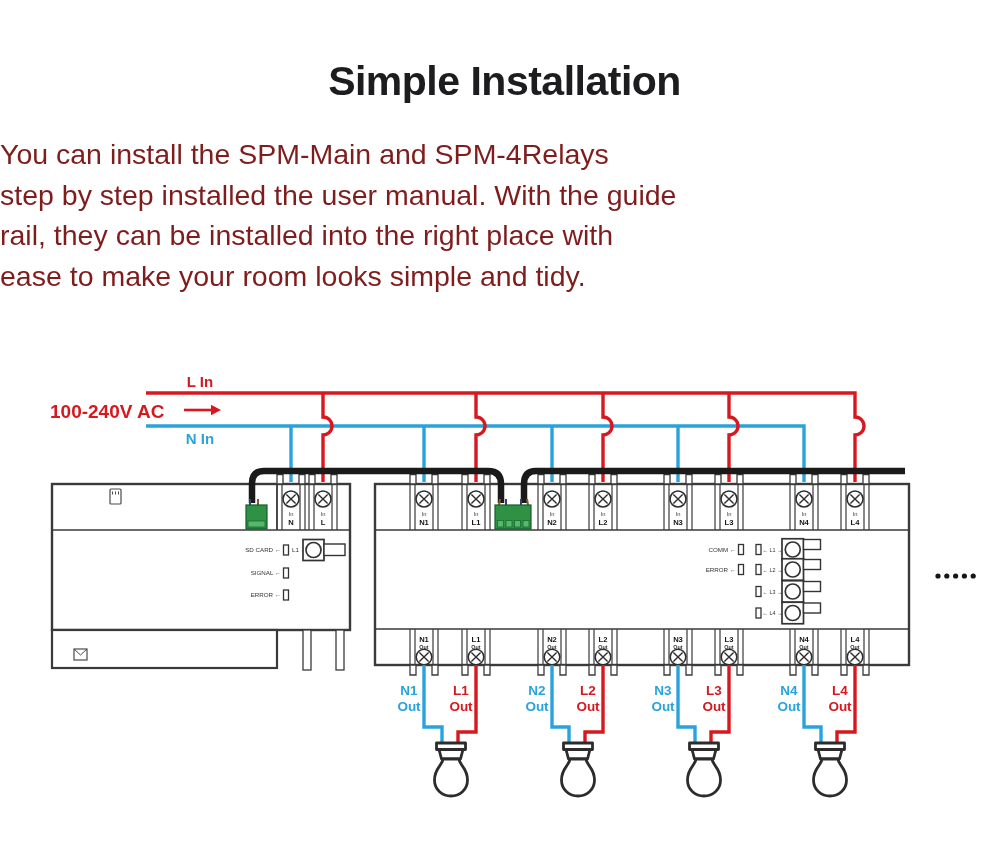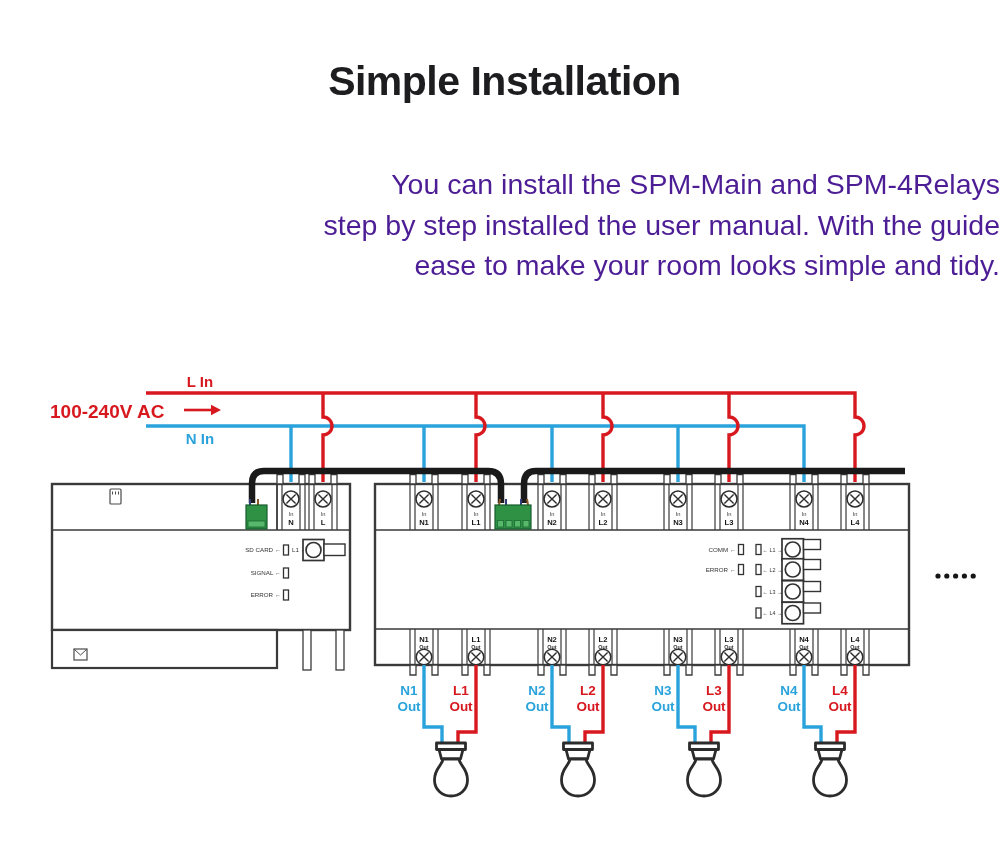--- a/index.html
+++ b/index.html
@@ -1,20 +1,20 @@
 <!DOCTYPE html>
 <html><head>
 <meta charset="utf-8">
 <style>
   html,body{margin:0;padding:0;background:#fff;}
   body{width:1000px;height:855px;position:relative;overflow:hidden;font-family:"Liberation Sans",sans-serif;}
   .title{position:absolute;left:0;right:7px;top:58px;text-align:center;
          font:700 41px "Liberation Sans",sans-serif;color:#1d1d1f;letter-spacing:-.5px;padding-left:16px;}
-  .intro{position:absolute;left:0;right:0;top:134px;text-align:right;
-         font:400 28.5px/40.5px "Liberation Sans",sans-serif;color:#4c1d95;margin-top:30px;}
+  .intro{position:absolute;left:0;right:0;top:134px;text-align:left;
+         font:400 28.5px/40.5px "Liberation Sans",sans-serif;color:#7f1d1d;}
   #diag{position:absolute;left:0;top:0;}
   text{font-family:"Liberation Sans",sans-serif;}
   .dev{fill:#fff;stroke:#3a3a3a;stroke-width:2.4}
   .dev2{fill:#fff;stroke:#3a3a3a;stroke-width:2.2}
   .div{stroke:#3a3a3a;stroke-width:1.6;fill:none}
   .rail{stroke:#3a3a3a;stroke-width:1.2;fill:none}
   .tab{fill:#fff;stroke:#3a3a3a;stroke-width:1.3}
   .scr{fill:#fff;stroke:#2e2e2e;stroke-width:1.6}
   .crs{stroke:#2e2e2e;stroke-width:1.4;fill:none}
   .icn{fill:#fff;stroke:#4a4a4a;stroke-width:1.2}
@@ -43,20 +43,21 @@
   .vlb{font-size:19px;font-weight:700}
   .arw{stroke:#d7191f;stroke-width:2.6;fill:none}
 </style>
 </head>
 <body>
 
 <div class="title">Simple Installation</div>
 <div class="intro">
   <div>You can install the SPM-Main and SPM-4Relays</div>
   <div>step by step installed the user manual. With the guide</div>
+  <div>rail, they can be installed into the right place with</div>
   <div>ease to make your room looks simple and tidy.</div>
 </div>
 
 <svg id="diag" width="1000" height="855" viewBox="0 0 1000 855">
 
   <g>
     <rect class="dev" x="52" y="484" width="298" height="146"></rect>
     <rect class="dev2" x="52" y="630" width="225" height="38"></rect>
     <path class="div" d="M52,530H350"></path>
     <path class="div" d="M277,484V530"></path>

